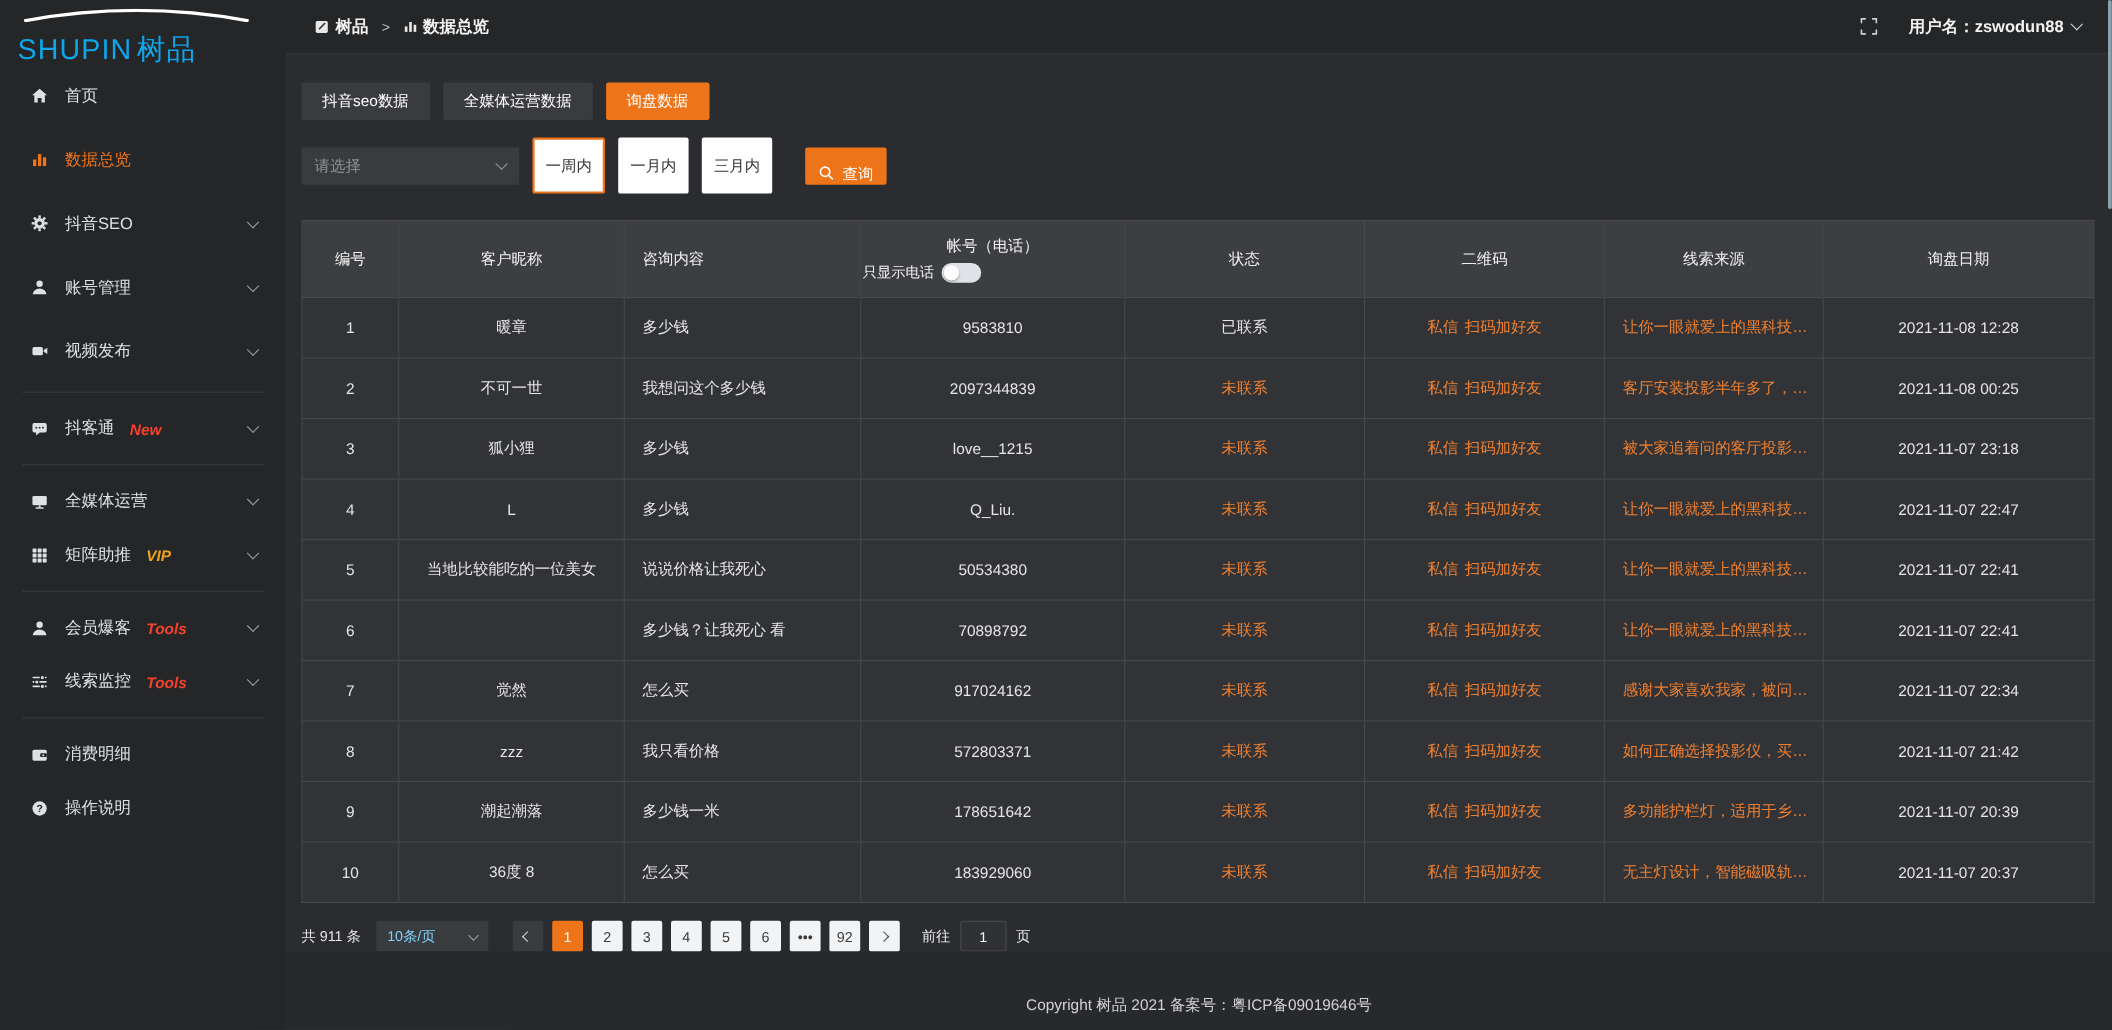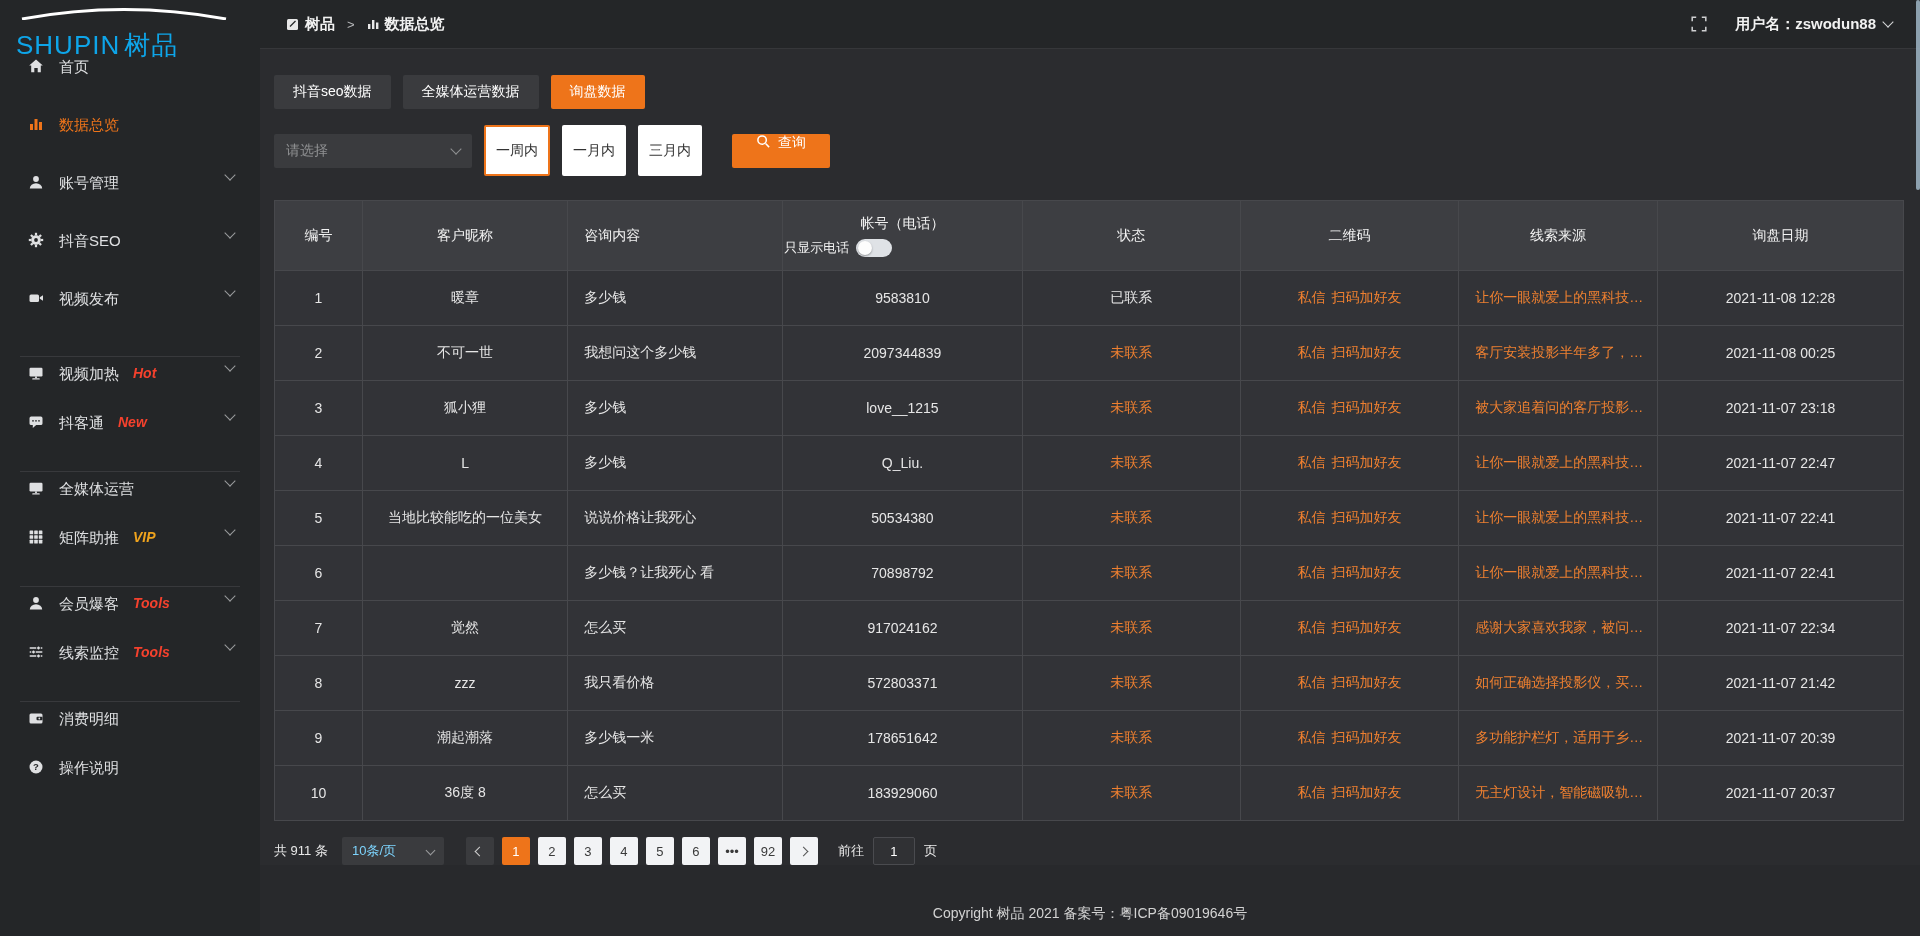--- a/index.html
+++ b/index.html
@@ -6,21 +6,21 @@
   body{width:1920px;height:936px;background:#2b2c2f;font-family:"Liberation Sans","DejaVu Sans",sans-serif;color:#e6e6e6;overflow:hidden}
   .app{display:flex;height:936px}
 
   
   .sidebar{width:260px;flex-shrink:0;background:#242628;overflow:hidden}
   .logo{position:relative;height:42px;margin:8px 0 0 16px;width:220px}
   .logo svg{position:absolute;top:0;left:2px}
   .logo .logo-text{position:absolute;top:20px;left:0;font-size:26px;font-weight:normal;color:#0ea5e9;letter-spacing:1px;white-space:nowrap}
   .logo .logo-cn{margin-left:4px}
   .nav{margin-top:8px}
-  .nav-item{display:flex;align-items:flex-start;height:58px;padding:0 26px 0 28px;font-size:15px;color:#dfe0e2;cursor:pointer}
+  .nav-item{display:flex;align-items:center;height:58px;padding:0 26px 0 28px;font-size:15px;color:#dfe0e2;cursor:pointer}
   .nav-item.compact{height:49px}
   .nav-item .nicon{width:16px;height:16px;display:inline-flex;margin-right:15px;flex-shrink:0}
   .nav-item .nlabel{white-space:nowrap}
   .nav-item.active{color:#ee741a}
   .badge{margin-left:14px;font-style:italic;font-weight:bold;font-size:14px;color:#f5412d}
   .badge.gold{color:#efa31d}
   .chev{width:7px;height:7px;border-right:1.6px solid #9b9c9e;border-bottom:1.6px solid #9b9c9e;transform:rotate(45deg);flex-shrink:0}
   .nav-item .chev{margin-left:auto;margin-top:-3px}
   .nav-divider{height:1px;background:#38393c;margin:8px 20px}
 
@@ -39,21 +39,21 @@
   .content{flex:1;padding:0 16px 0 14px}
   .tabs{margin-top:26px;display:flex}
   .tab{height:34px;padding:0 19px;margin-right:12px;background:#3a3b3e;color:#fff;font-size:14px;border-radius:2px;display:inline-flex;align-items:center;cursor:pointer}
   .tab.active{background:#ee741a}
 
   .filter-row{margin-top:16px;display:flex;align-items:center}
   .select{width:198px;height:34px;box-sizing:border-box;background:#3a3b3e;border-radius:2px;display:flex;align-items:center;justify-content:space-between;padding:0 12px;color:#8f9092;font-size:14px;cursor:pointer}
   .select .chev{border-color:#8f9092;margin-top:-3px}
   .range-btn{height:51px;min-width:64px;box-sizing:border-box;background:#fff;color:#333;font-size:14px;border-radius:2px;display:inline-flex;align-items:center;justify-content:center;margin-left:12px;padding:0 10px;cursor:pointer}
   .range-btn.selected{border:2px solid #ee741a}
-  .search-btn{height:34px;margin-left:30px;background:#ee741a;color:#fff;display:inline-flex;align-items:flex-start;gap:7px;padding:0 24px;border-radius:2px;font-size:14px;cursor:pointer}
+  .search-btn{height:34px;margin-left:30px;background:#ee741a;color:#fff;display:inline-flex;align-items:flex-end;gap:7px;padding:0 12px;border-radius:2px;font-size:14px;cursor:pointer}
 
   
   .table-wrap{margin-top:24px}
   table{width:100%;border-collapse:collapse;table-layout:fixed;background:#323337}
   th,td{border:1px solid #47484c;overflow:hidden;white-space:nowrap;text-overflow:ellipsis}
   thead th{background:#3d3e42;height:67px;font-size:14px;font-weight:normal;color:#f2f2f2;text-align:center}
   td{height:52px;font-size:14px;text-align:center;color:#e6e6e6}
   td.left,th.left{text-align:left;padding-left:16px}
   .orange{color:#ef8030}
   .qr-link{color:#ef8030;margin:0 3px;cursor:pointer}
@@ -112,31 +112,20 @@
               <rect x="2" y="8" width="3" height="6"></rect>
               <rect x="6.5" y="3" width="3" height="11"></rect>
               <rect x="11" y="6" width="3" height="8"></rect>
             </svg>
           </span>
         <span class="nlabel">数据总览</span>
       </div>
 
       <div class="nav-item">
         <span class="nicon">
-            <svg width="16" height="16" viewBox="0 0 16 16" fill="#dfe0e2">
-              <circle cx="8" cy="5" r="2.9"></circle>
-              <path d="M1.8 14.6a6.2 5.4 0 0 1 12.4 0z"></path>
-            </svg>
-          </span>
-        <span class="nlabel">账号管理</span>
-        <span class="chev"></span>
-      </div>
-
-      <div class="nav-item">
-        <span class="nicon">
             <svg width="16" height="16" viewBox="0 0 16 16">
               <g fill="#dfe0e2">
                 <circle cx="8" cy="8" r="4.8"></circle>
                 <rect x="6.9" y="0.8" width="2.2" height="2.6"></rect>
                 <rect x="6.9" y="12.6" width="2.2" height="2.6"></rect>
                 <rect x="0.8" y="6.9" width="2.6" height="2.2"></rect>
                 <rect x="12.6" y="6.9" width="2.6" height="2.2"></rect>
                 <rect x="6.9" y="0.8" width="2.2" height="2.6" transform="rotate(45 8 8)"></rect>
                 <rect x="6.9" y="0.8" width="2.2" height="2.6" transform="rotate(135 8 8)"></rect>
                 <rect x="6.9" y="0.8" width="2.2" height="2.6" transform="rotate(-45 8 8)"></rect>
@@ -145,42 +134,41 @@
               <circle cx="8" cy="8" r="1.9" fill="#242628"></circle>
             </svg>
           </span>
         <span class="nlabel">抖音SEO</span>
         <span class="chev"></span>
       </div>
 
       <div class="nav-item">
         <span class="nicon">
             <svg width="16" height="16" viewBox="0 0 16 16" fill="#dfe0e2">
+              <circle cx="8" cy="5" r="2.9"></circle>
+              <path d="M1.8 14.6a6.2 5.4 0 0 1 12.4 0z"></path>
+            </svg>
+          </span>
+        <span class="nlabel">账号管理</span>
+        <span class="chev"></span>
+      </div>
+
+      <div class="nav-item">
+        <span class="nicon">
+            <svg width="16" height="16" viewBox="0 0 16 16" fill="#dfe0e2">
               <rect x="1.5" y="4.5" width="9.5" height="7.5" rx="1.5"></rect>
               <path d="M11.8 7.2 15 5.2v5.6l-3.2-2z"></path>
             </svg>
           </span>
         <span class="nlabel">视频发布</span>
         <span class="chev"></span>
       </div>
 
       <div class="nav-divider"></div>
 
-      <div class="nav-item compact">
-        <span class="nicon">
-            <svg width="16" height="16" viewBox="0 0 16 16" fill="#dfe0e2">
-              <rect x="1.5" y="2.8" width="13" height="8.6" rx="1.2"></rect>
-              <rect x="7.1" y="11.4" width="1.8" height="1.8"></rect>
-              <rect x="4.2" y="13.2" width="7.6" height="1.4" rx="0.7"></rect>
-            </svg>
-          </span>
-        <span class="nlabel">视频加热</span>
-        <span class="badge">Hot</span>
-        <span class="chev"></span>
-      </div>
 
       <div class="nav-item compact">
         <span class="nicon">
             <svg width="16" height="16" viewBox="0 0 16 16">
               <path d="M1.5 4.2A1.7 1.7 0 0 1 3.2 2.5h9.6a1.7 1.7 0 0 1 1.7 1.7v5.2a1.7 1.7 0 0 1-1.7 1.7H8.2L4.8 14v-2.9H3.2a1.7 1.7 0 0 1-1.7-1.7z" fill="#dfe0e2"></path>
               <circle cx="5" cy="6.8" r="0.85" fill="#242628"></circle>
               <circle cx="8" cy="6.8" r="0.85" fill="#242628"></circle>
               <circle cx="11" cy="6.8" r="0.85" fill="#242628"></circle>
             </svg>
           </span>

